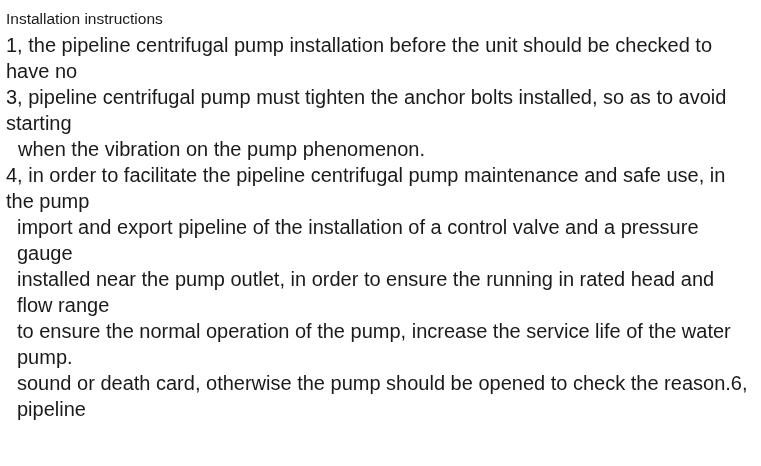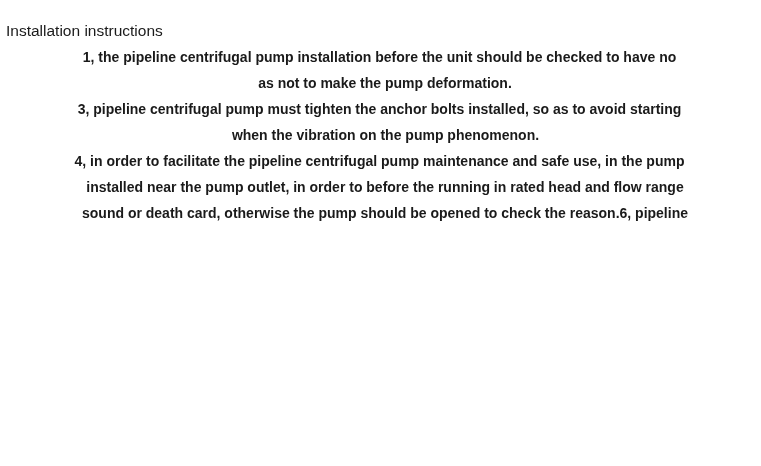--- a/index.html
+++ b/index.html
@@ -12,37 +12,36 @@
     background: #ffffff;
     font-family: "Liberation Sans", sans-serif;
     color: #000000;
     overflow: hidden;
   }
   .page {
     position: relative;
     width: 761px;
     height: 466px;
     box-sizing: border-box;
-    padding: 18px 8px 0 4px;
+    padding: 6px 8px 0 4px;
   }
   .doc-title {
     font-size: 15.5px;
     line-height: 26px;
     color: #1a1a1a;
     padding-left: 2px;
     white-space: nowrap;
   }
   .para {
-    font-size: 14px;
+    font-size: 20px;
     line-height: 26px;
     color: #1a1a1a;
     margin: 0;
     padding-left: 2px;
-    text-align: center;
-    font-weight: bold;
+    text-align: left;
   }
   .para .cont {
     display: block;
     padding-left: 11px;
   }
   .para .cont.wide {
     padding-left: 12px;
   }
 </style>
 </head>
@@ -50,30 +49,31 @@
 
 <div class="page">
 
   <div class="doc-title">Installation instructions</div>
 
   <p class="para">
     <span>1, the pipeline centrifugal pump installation before the unit should be checked to have no</span>
   </p>
 
   <p class="para">
-    <span class="cont">as not to make the pump deformation.</span>
   </p>
 
   <p class="para">
     <span>3, pipeline centrifugal pump must tighten the anchor bolts installed, so as to avoid starting</span>
     <span class="cont wide">when the vibration on the pump phenomenon.</span>
   </p>
 
   <p class="para">
     <span>4, in order to facilitate the pipeline centrifugal pump maintenance and safe use, in the pump</span>
-    <span class="cont">installed near the pump outlet, in order to before the running in rated head and flow range</span>
+    <span class="cont">import and export pipeline of the installation of a control valve and a pressure gauge</span>
+    <span class="cont">installed near the pump outlet, in order to ensure the running in rated head and flow range</span>
+    <span class="cont">to ensure the normal operation of the pump, increase the service life of the water pump.</span>
   </p>
 
   <p class="para">
     <span class="cont">sound or death card, otherwise the pump should be opened to check the reason.6, pipeline</span>
   </p>
 
 </div>
 
 </body></html>

